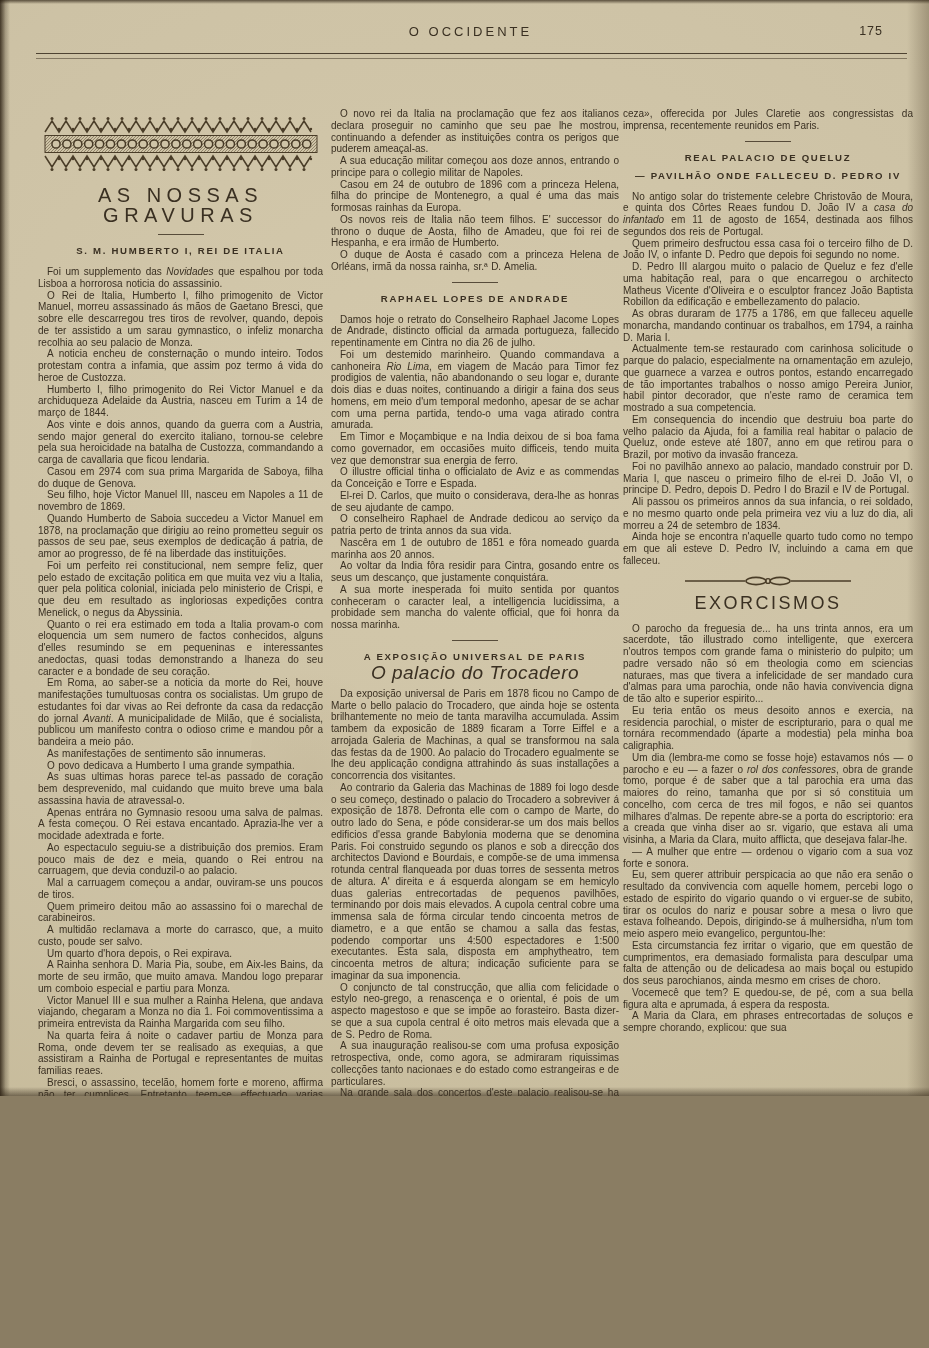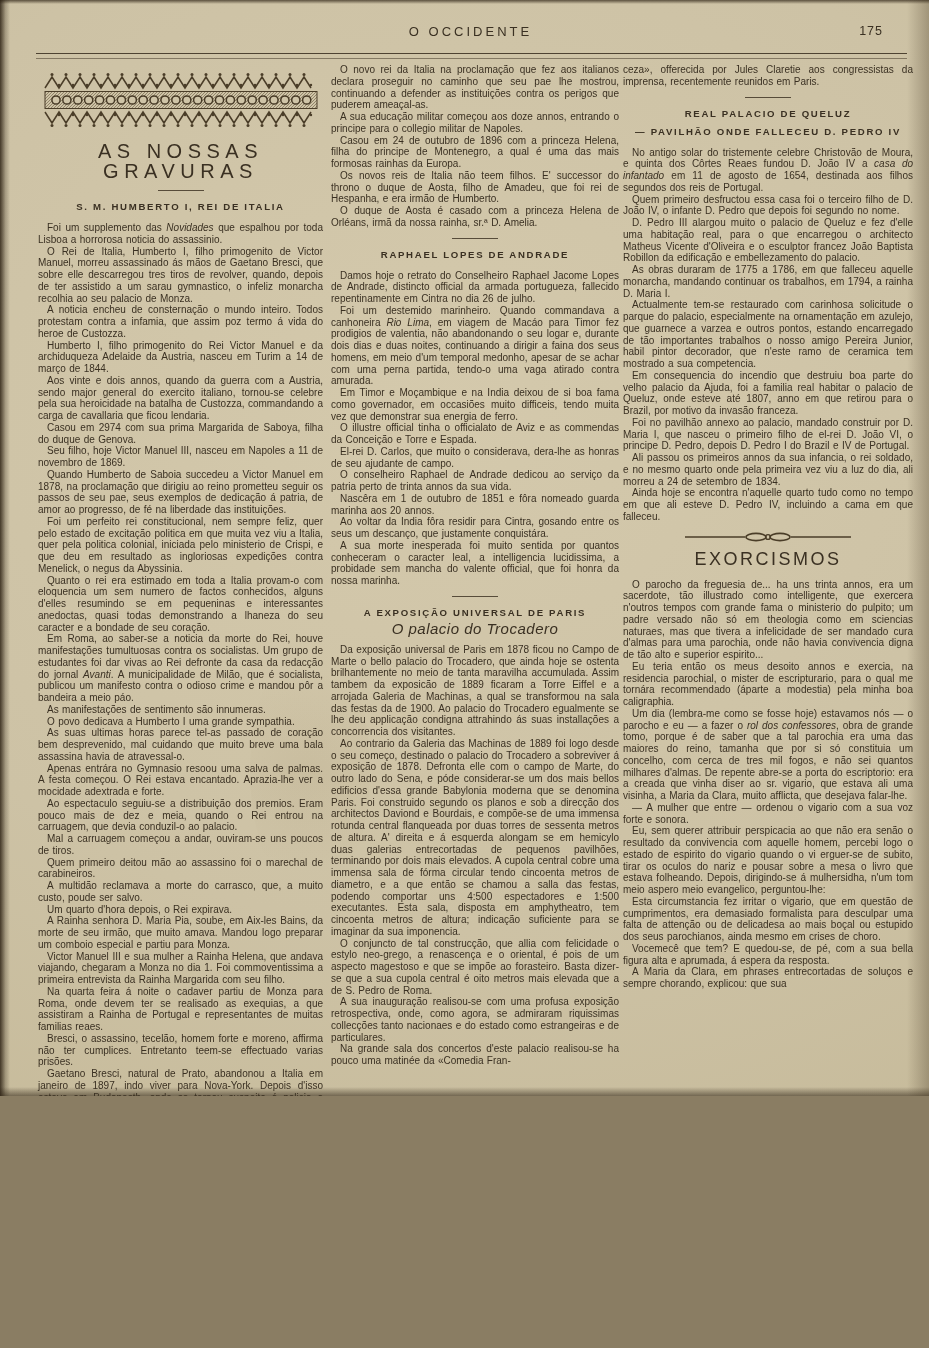--- a/index.html
+++ b/index.html
@@ -32,37 +32,37 @@
 
   
   .masthead{position:absolute;left:36px;right:24px;top:24px;text-align:center;
     font-size:13px;letter-spacing:3px;color:#3a3022;}
   .folio{position:absolute;right:46px;top:24px;font-size:12.5px;letter-spacing:1px;color:#3a3022;}
   .head-rule{position:absolute;left:36px;right:22px;top:53px;height:4px;
     border-top:1.4px solid rgba(56,45,30,.85);
     border-bottom:1px solid rgba(56,45,30,.5);}
 
   
-  .col{position:absolute;width:285px;font-size:10px;line-height:11.75px;text-align:justify;}
+  .col{position:absolute;width:285px;font-size:10px;line-height:11.75px;text-align:justify;margin-top:44px;}
   .col-left{left:38px;top:72px;height:1190px;}
   .col-mid{left:331px;top:64px;width:288px;height:1230px;}
   .col-right{left:623px;top:64px;width:290px;height:1230px;}
 
   .para{margin:0;text-indent:9px;word-spacing:.6px;}
   .cont .para:first-child{text-indent:0;}
 
   .ornament{display:block;margin:0 auto 13px auto;}
 
   h1.section-title{font-size:20px;font-weight:normal;letter-spacing:5.5px;
     text-align:center;margin:0;line-height:20px;}
   h1.big-title{font-size:18px;font-weight:normal;letter-spacing:2.5px;
     text-align:center;margin:3px 0 9px 0;line-height:22px;}
   h2.article-title{font-size:9.6px;font-weight:bold;letter-spacing:1.7px;
     text-align:center;margin:0 0 9px 0;line-height:13px;text-indent:0;}
-  h3.article-subtitle-italic{font-size:15px;font-weight:normal;font-style:italic;
+  h3.article-subtitle-italic{font-size:19px;font-weight:normal;font-style:italic;
     text-align:center;margin:0 0 8px 0;letter-spacing:.5px;line-height:15px;}
   .rule-short{width:46px;height:0;border-top:1px solid rgba(56,45,30,.8);
     margin:9px auto 9px auto;}
   .divider-fancy{display:block;margin:7px auto 4px auto;}
 </style>
 </head>
 <body>
 
 <div class="page">
 

